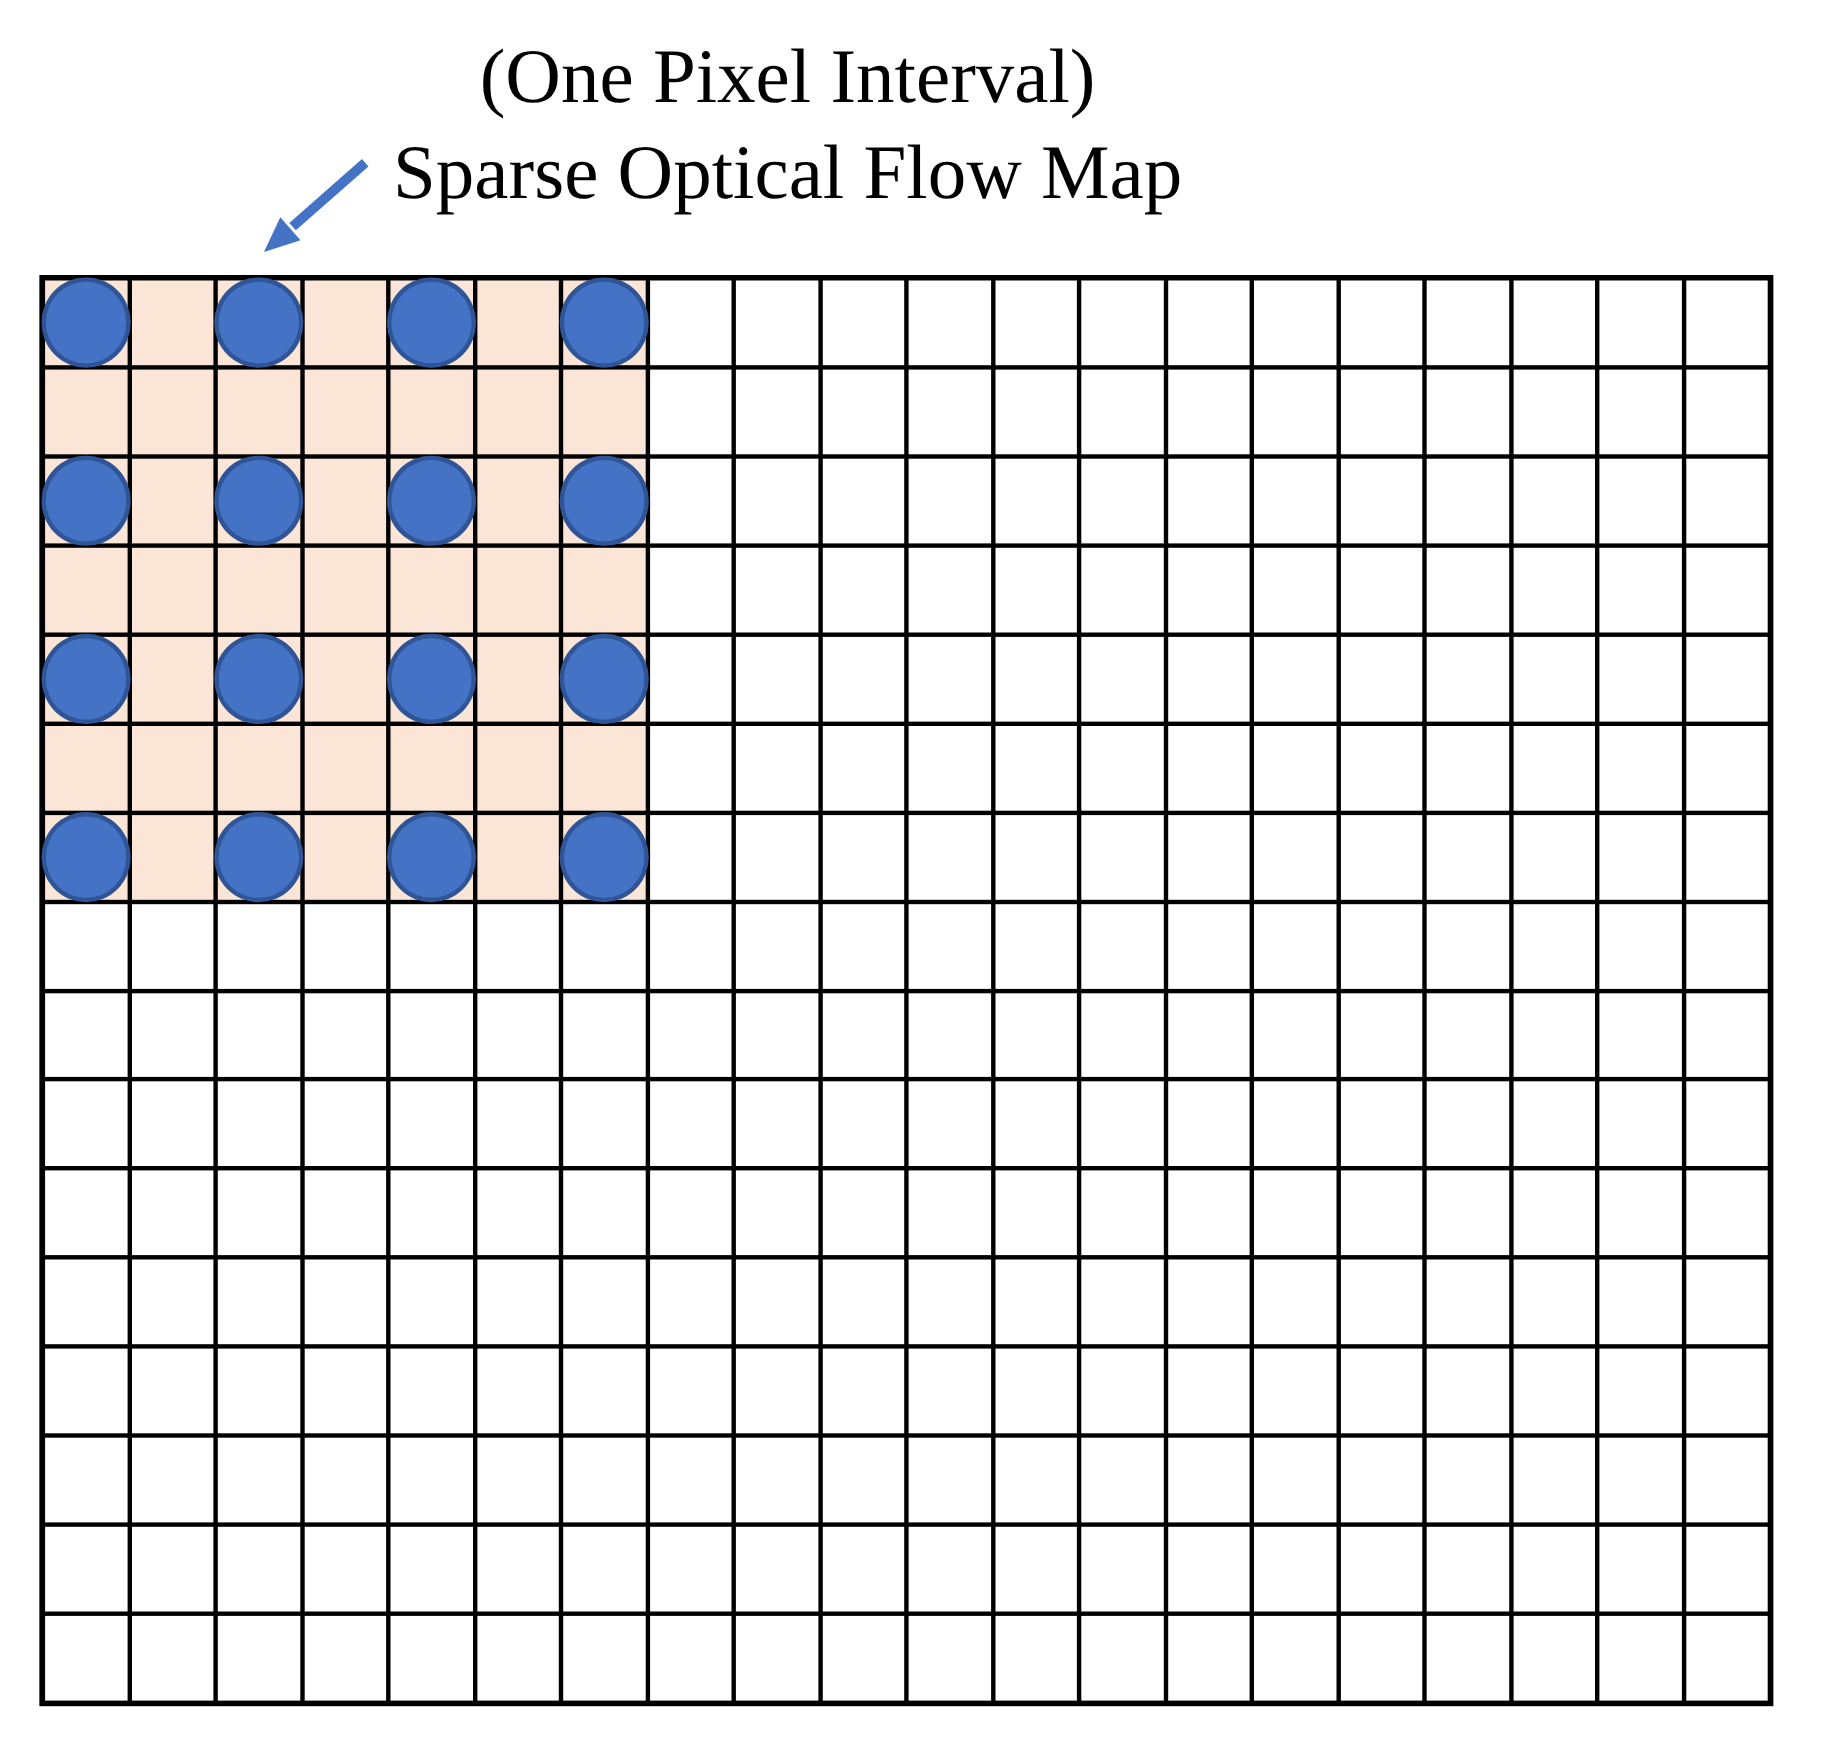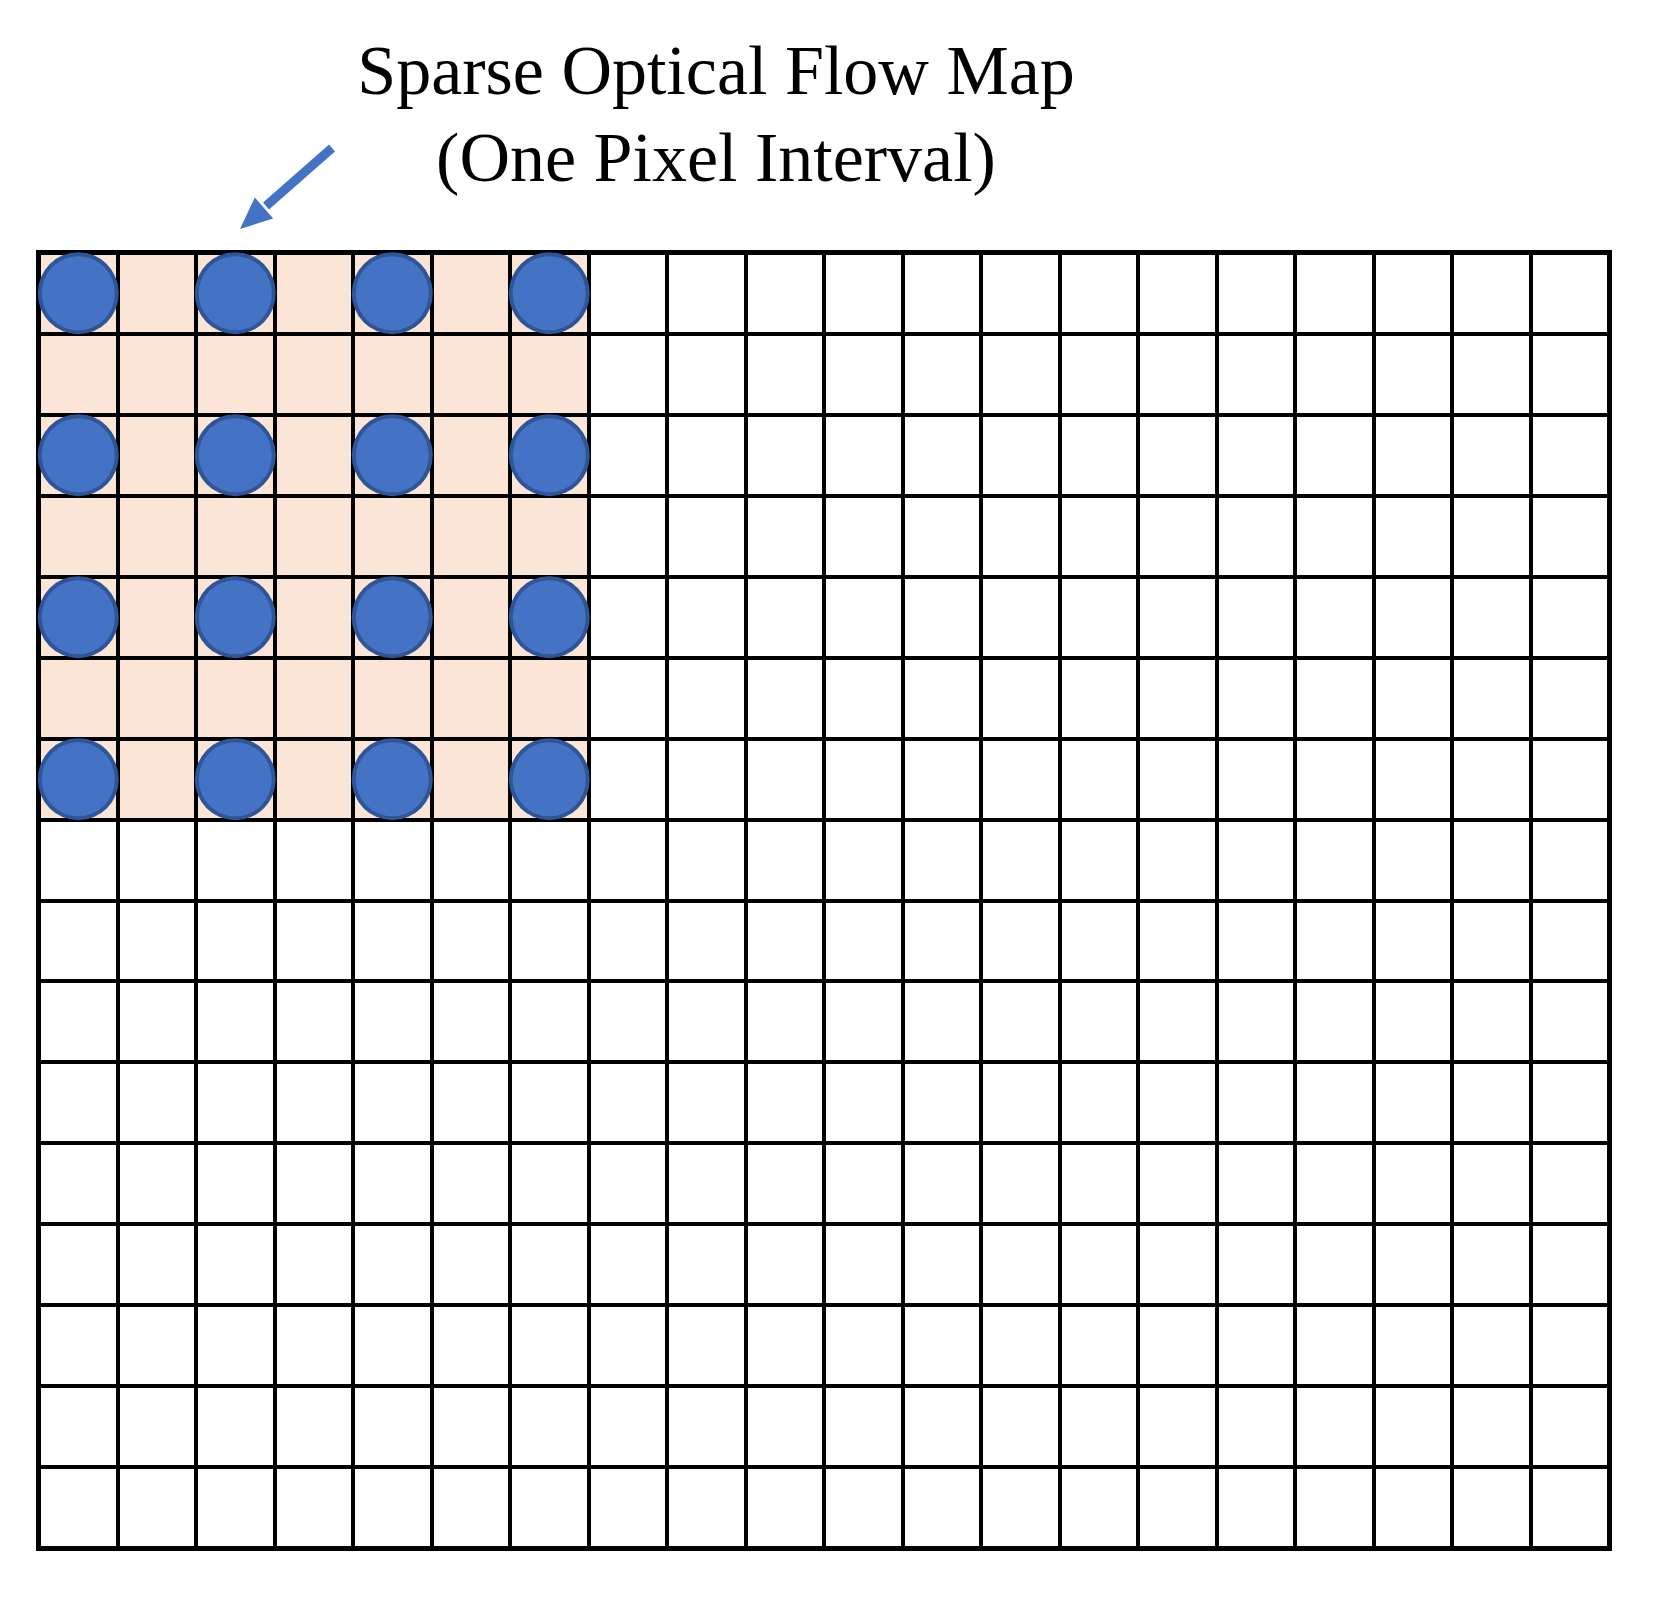--- a/index.html
+++ b/index.html
@@ -62,22 +62,22 @@
     background: #4472C4;
     z-index: 2;
   }
 </style>
 </head>
 <body>
 
 <div class="canvas">
 
   <div class="title">
+    <div>(One Pixel Interval)</div>
     <div>Sparse Optical Flow Map</div>
-    <div>(One Pixel Interval)</div>
   </div>
 
   <svg class="arrow-svg" viewBox="0 0 115 102" xmlns="http://www.w3.org/2000/svg">
     <line id="arrow-shaft" x1="104" y1="14" x2="38" y2="72" stroke="#4472C4" stroke-width="9"></line>
     <polygon id="arrow-head" points="12,95 26.8,63.4 45.2,84.4" fill="#4472C4"></polygon>
   </svg>
 
   <div class="grid" id="grid" style="background: rgb(0, 0, 0); border-color: rgb(0, 0, 0); grid-template-columns: repeat(20, 1fr); grid-template-rows: repeat(16, 1fr);">
       <div class="cell" style="background: rgb(251, 229, 214);">
         <div class="dot" style="background: rgb(68, 114, 196); border-color: rgb(47, 85, 151);"></div>

